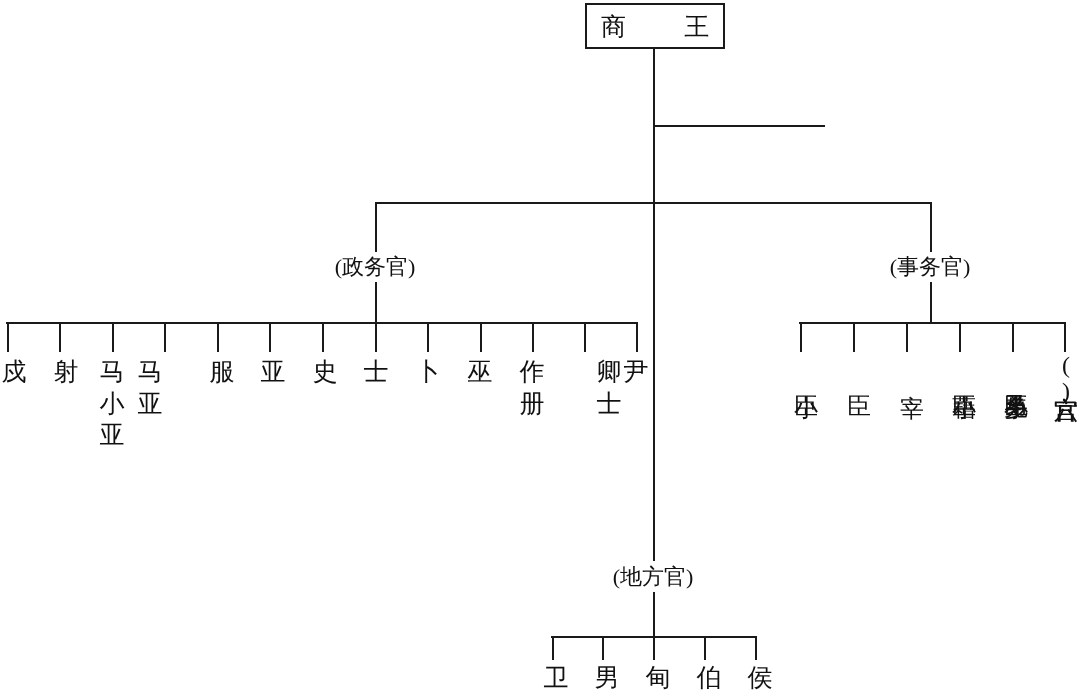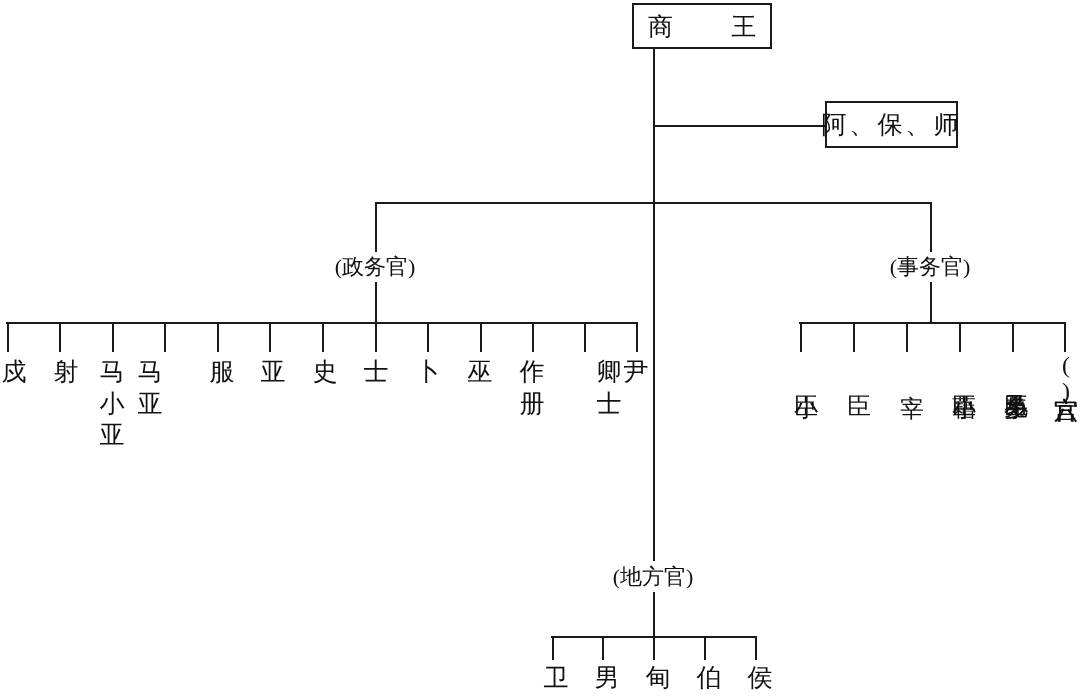--- a/index.html
+++ b/index.html
@@ -82,30 +82,27 @@
   }
   .leaf-v span {
     display: block;
   }
 </style>
 </head>
 <body>
 
 <div id="chart">
 
-  <div class="node-box king" style="left:585px; top:3px; width:140px; height:46px;margin-left:47px;">
+  <div class="node-box king" style="left:585px; top:3px; width:140px; height:46px;">
     <span>商 王</span>
   </div>
 
   <div class="vline" style="left:653px; top:49px; height:512px;"></div>
 
   <div class="hline" style="left:653px; top:125px; width:172px;"></div>
-  <div class="node-box" style="left:825px; top:101px; width:133px; height:47px;">
-    <span>阿、保、师</span>
-  </div>
 
   <div class="hline" style="left:375px; top:202px; width:557px;"></div>
   <div class="vline" style="left:375px; top:202px; height:120px;"></div>
   <div class="vline" style="left:930px; top:202px; height:120px;"></div>
 
   <div class="caption" style="left:375px; top:252px;">
     <span>(政务官)</span>
   </div>
   <div class="caption" style="left:930px; top:252px;">
     <span>(事务官)</span>

